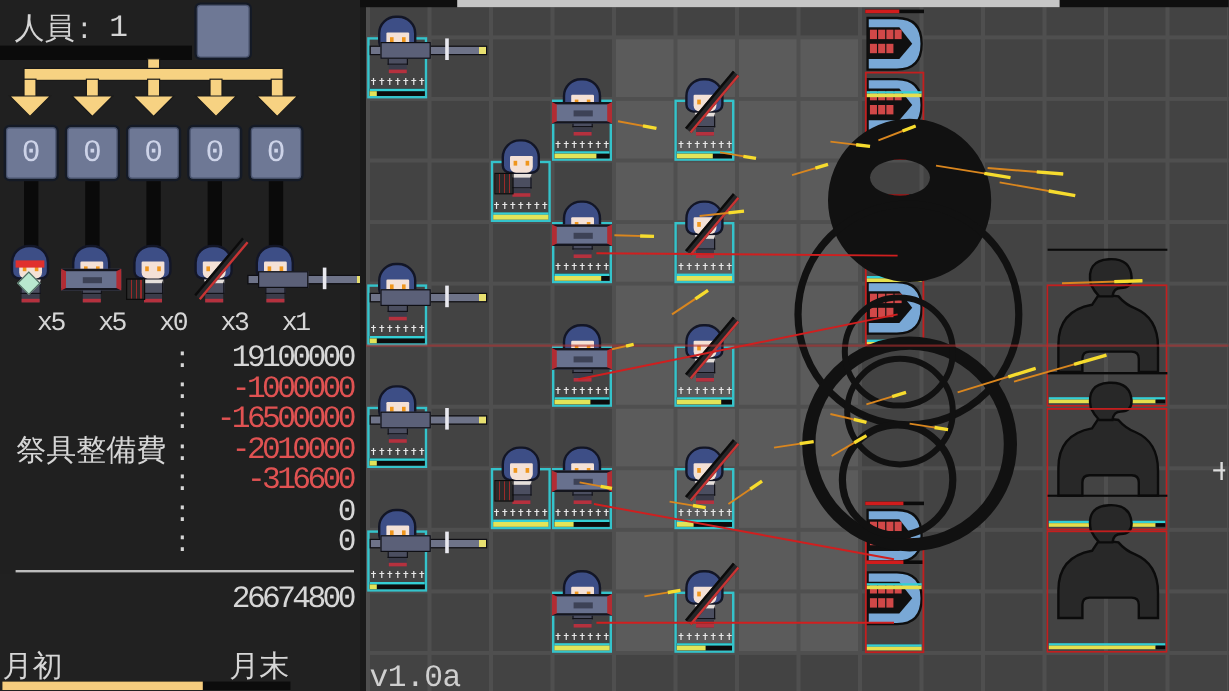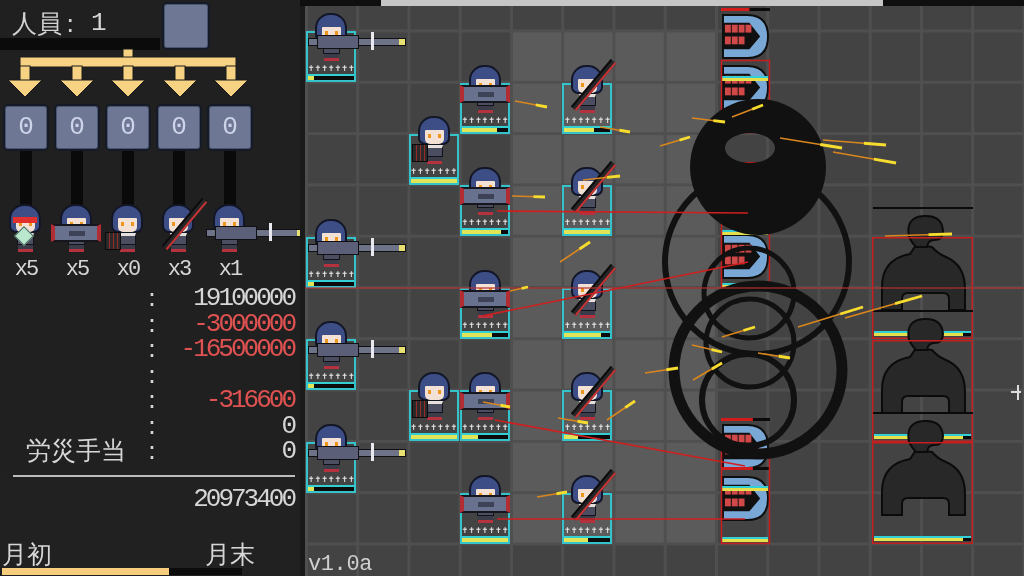--- a/index.html
+++ b/index.html
@@ -10,43 +10,43 @@
   .staff-label{position:absolute;left:12px;top:10px;font-size:25px;line-height:28px;color:#d4d4d4;white-space:nowrap;}
   .staff-sep{position:absolute;left:66px;top:10px;font-size:25px;line-height:28px;color:#d4d4d4;}
   .staff-count{position:absolute;left:91px;top:9px;font-family:"Liberation Mono",monospace;font-size:26px;line-height:28px;color:#d4d4d4;}
   .staff-underbar{position:absolute;left:0;top:38px;width:160px;height:12px;background:#0b0b0b;}
   .slotbox{position:absolute;box-sizing:border-box;background:#6e7895;border:2px solid #141a26;border-radius:5px;box-shadow:inset 0 0 0 1px #4b5570;}
   .selected-slot{left:162px;top:2px;width:48px;height:48px;}
   .count-box{top:104px;width:46px;height:47px;text-align:center;font-family:"Liberation Mono",monospace;font-size:26px;line-height:43px;color:#cdd3e8;}
   #arrows{position:absolute;left:0;top:48px;width:260px;height:52px;}
   .stem{position:absolute;top:151px;width:12px;height:56px;background:#0a0a0a;}
   .pslot{position:absolute;top:204px;width:36px;height:48px;}
-  .mult{position:absolute;top:256px;width:50px;text-align:center;font-family:"Liberation Mono",monospace;font-size:22px;line-height:28px;letter-spacing:-2px;color:#d6d6d6;}
+  .mult{position:absolute;top:256px;width:50px;text-align:center;font-family:"Liberation Mono",monospace;font-size:22px;line-height:28px;letter-spacing:-2px;color:#d6d6d6;padding-left:16px;}
   .brow{position:absolute;left:0;width:300px;height:26px;font-size:25px;line-height:26px;}
   .brow .lbl{position:absolute;left:0;width:152px;text-align:center;white-space:nowrap;color:#d6d6d6;}
   .brow .colon{position:absolute;left:145px;width:14px;text-align:center;color:#d6d6d6;}
   .brow .val,.total{position:absolute;right:6px;text-align:right;font-family:"Liberation Mono",monospace;font-size:26px;letter-spacing:-3px;color:#d6d6d6;white-space:nowrap;}
   .brow .val.neg{color:#e05252;}
   .sep{position:absolute;left:13px;top:475px;width:282px;height:2px;background:#bdbdbd;}
   .total{top:486px;line-height:26px;}
   .m-start,.m-end{position:absolute;top:541px;font-size:25px;line-height:28px;color:#d6d6d6;}
-  .m-start{left:2px;} .m-end{left:205px;}
+  .m-start{left:2px;} .m-end{left:191px;}
   .m-track{position:absolute;left:2px;top:568px;width:240px;height:7px;background:#0c0c0c;}
   .m-fill{height:100%;width:0;background:#f7cd7e;}
   
   .edge-strip{position:absolute;left:300px;top:0;width:6px;height:576px;background:#1a1a1a;}
   #battlefield{position:absolute;left:305px;top:0;width:719px;height:576px;overflow:hidden;}
   .bf-base{position:absolute;inset:0;background:#434343;}
   .bf-light{position:absolute;left:205px;top:31px;width:205px;height:513px;background:#5b5b5b;}
   .bf-lines{position:absolute;inset:0;
     background-image:linear-gradient(to right,#4f4f4f 3px,transparent 3px),linear-gradient(to bottom,#4f4f4f 3px,transparent 3px);
     background-size:51.25px 51.3px;background-position:0 29.5px;}
   #allies{position:absolute;inset:0;}
   #fx{position:absolute;left:0;top:0;}
-  .version{position:absolute;left:3px;top:553px;font-family:"Liberation Mono",monospace;font-size:22px;line-height:24px;letter-spacing:-0.4px;color:#cfcfcf;}
+  .version{position:absolute;left:3px;top:553px;font-family:"Liberation Mono",monospace;font-size:26px;line-height:24px;letter-spacing:-0.4px;color:#cfcfcf;}
   .topbar{position:absolute;left:300px;top:0;width:724px;height:6px;background:#0f0f0f;}
   .topbar-thumb{position:absolute;left:81px;top:0;width:502px;height:6px;background:#c6c6c6;}
   
   .ubox{position:absolute;width:50px;height:51px;box-sizing:border-box;border:2px solid #34c3cb;}
   .spr{position:absolute;left:6px;top:-20px;width:36px;height:48px;}
   .marks{position:absolute;left:0;right:0;top:31px;height:9px;font-size:8px;line-height:9px;color:#e8e8e8;text-align:center;white-space:nowrap;overflow:hidden;}
   .gauge{position:absolute;left:0;right:0;bottom:0;height:6px;box-sizing:border-box;background:#0c0c0c;border-top:2px solid #34cfd5;}
   .gauge-fill{height:100%;background:#e2e458;}
   
   .chibi{position:absolute;left:0;top:0;width:36px;height:48px;}
@@ -179,44 +179,45 @@
   <div class="mult" style="left:154px">x3</div>
   <div class="mult" style="left:205px">x1</div>
 
   <div>
     <div class="brow" style="top:285px">
       <span class="colon">:</span>
       <span class="val">19100000</span>
     </div>
     <div class="brow" style="top:310.5px">
       <span class="colon">:</span>
-      <span class="val neg">-3000000</span>
+      <span class="val neg">-1000000</span>
     </div>
     <div class="brow" style="top:336px">
       <span class="colon">:</span>
       <span class="val neg">-16500000</span>
     </div>
     <div class="brow" style="top:361.5px">
+      <span class="lbl">祭具整備費</span>
       <span class="colon">:</span>
+      <span class="val neg">-2010000</span>
     </div>
     <div class="brow" style="top:387px">
       <span class="colon">:</span>
       <span class="val neg">-316600</span>
     </div>
     <div class="brow" style="top:412.5px">
       <span class="colon">:</span>
       <span class="val">0</span>
     </div>
     <div class="brow" style="top:438px">
-      <span class="lbl">労災手当</span>
       <span class="colon">:</span>
       <span class="val">0</span>
     </div>
     <div class="sep"></div>
-    <div class="total">20973400</div>
+    <div class="total">26674800</div>
   </div>
 
   <span class="m-start">月初</span>
   <span class="m-end">月末</span>
   <div class="m-track">
     <div class="m-fill" style="width: 69.5%;"></div>
   </div>
 </div>
 
 <div class="edge-strip"></div>

